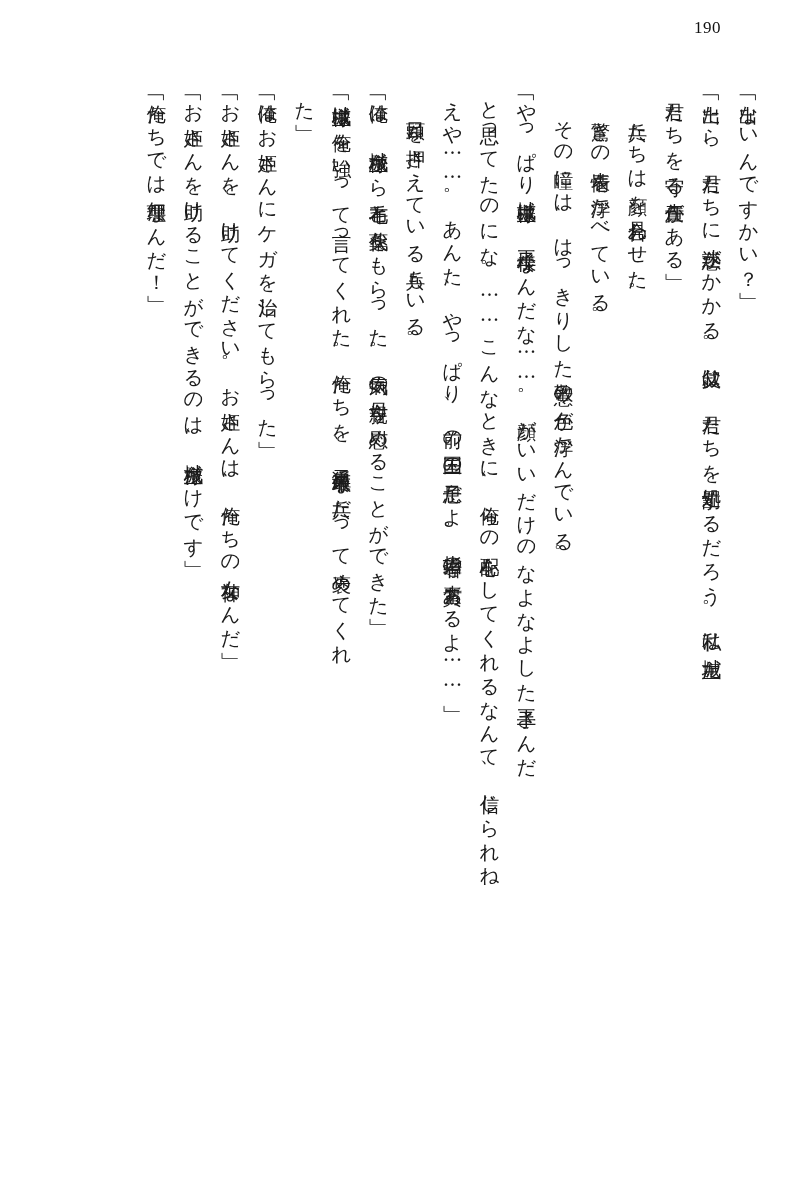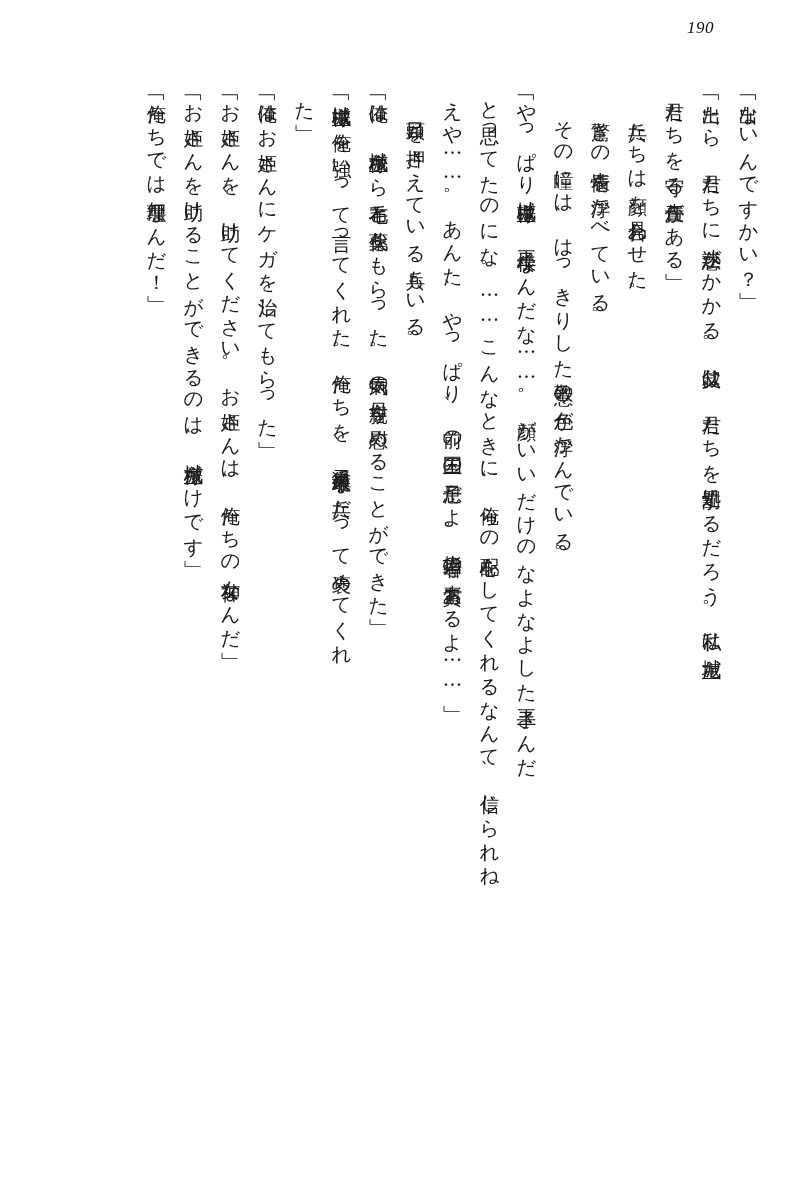--- a/index.html
+++ b/index.html
@@ -16,22 +16,21 @@
     overflow: hidden;
   }
   .page {
     position: absolute;
     inset: 0;
     background: #ffffff;
   }
   .page-number {
     position: absolute;
     top: 18px;
-    right: 78px;
-    font-style: italic;
+    right: 71px;
     font-size: 17px;
     letter-spacing: 0.5px;
     color: #111;
     font-family: "Liberation Serif", "DejaVu Serif", serif;
   }
   .body-text {
     position: absolute;
     top: 88px;
     left: 36px;
     right: 34px;

